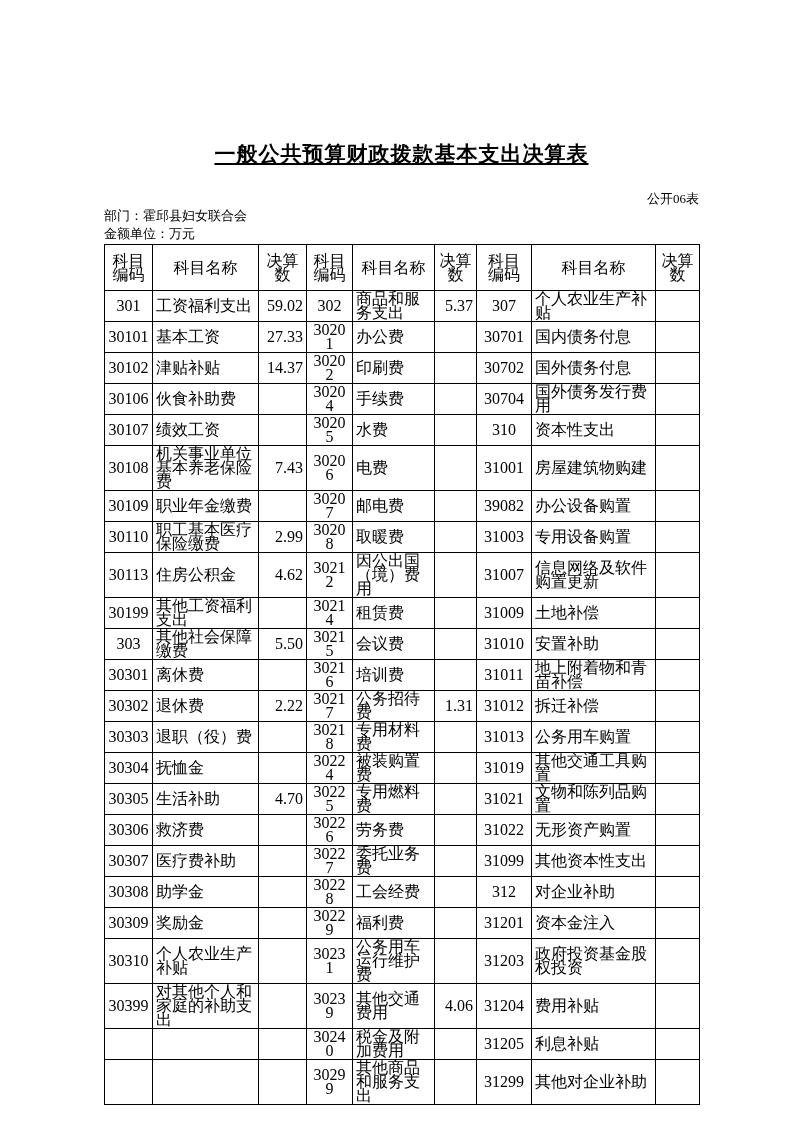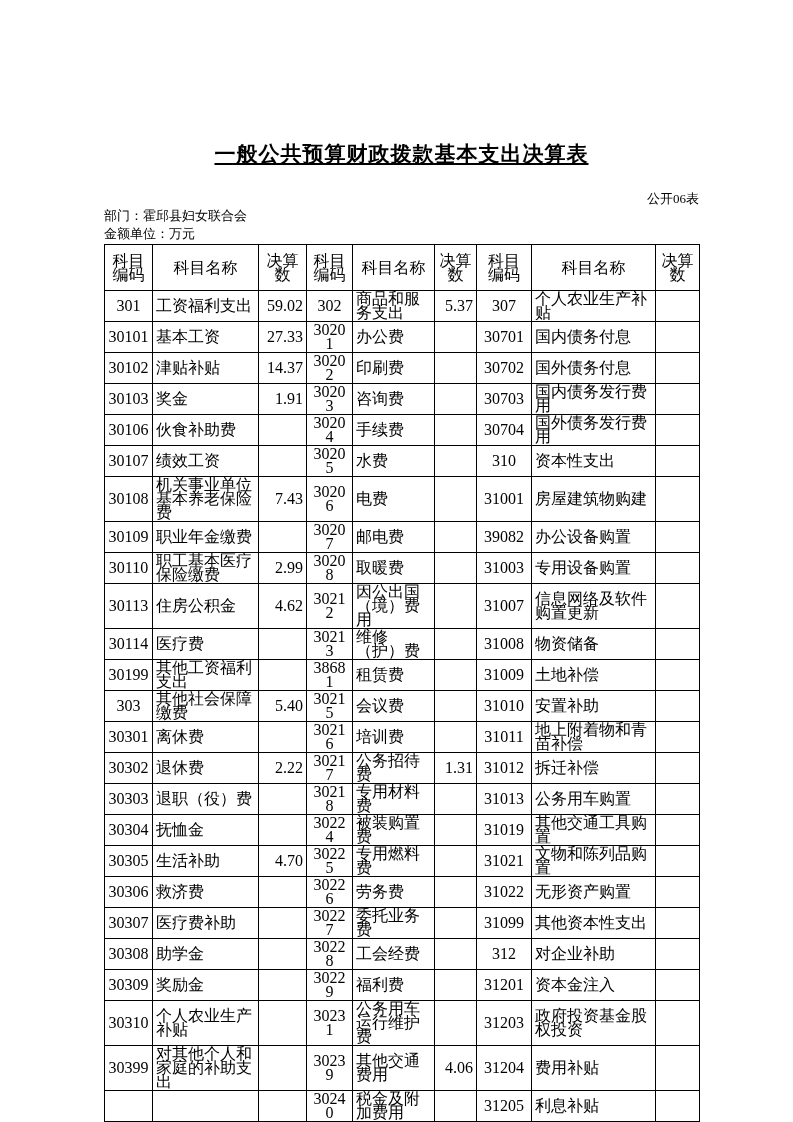--- a/index.html
+++ b/index.html
@@ -108,31 +108,20 @@
           <td class="cell-name">津贴补贴</td>
           <td class="cell-amt">14.37</td>
           <td class="cell-code">30202</td>
           <td class="cell-name">印刷费</td>
           <td class="cell-amt"></td>
           <td class="cell-code">30702</td>
           <td class="cell-name">国外债务付息</td>
           <td class="cell-amt"></td>
         </tr>
         <tr>
-          <td class="cell-code">30103</td>
-          <td class="cell-name">奖金</td>
-          <td class="cell-amt">1.91</td>
-          <td class="cell-code">30203</td>
-          <td class="cell-name">咨询费</td>
-          <td class="cell-amt"></td>
-          <td class="cell-code">30703</td>
-          <td class="cell-name">国内债务发行费用</td>
-          <td class="cell-amt"></td>
-        </tr>
-        <tr>
           <td class="cell-code">30106</td>
           <td class="cell-name">伙食补助费</td>
           <td class="cell-amt"></td>
           <td class="cell-code">30204</td>
           <td class="cell-name">手续费</td>
           <td class="cell-amt"></td>
           <td class="cell-code">30704</td>
           <td class="cell-name">国外债务发行费用</td>
           <td class="cell-amt"></td>
         </tr>
@@ -185,45 +174,34 @@
           <td class="cell-name">住房公积金</td>
           <td class="cell-amt">4.62</td>
           <td class="cell-code">30212</td>
           <td class="cell-name">因公出国（境）费用</td>
           <td class="cell-amt"></td>
           <td class="cell-code">31007</td>
           <td class="cell-name">信息网络及软件购置更新</td>
           <td class="cell-amt"></td>
         </tr>
         <tr>
-          <td class="cell-code">30114</td>
-          <td class="cell-name">医疗费</td>
-          <td class="cell-amt"></td>
-          <td class="cell-code">30213</td>
-          <td class="cell-name">维修（护）费</td>
-          <td class="cell-amt"></td>
-          <td class="cell-code">31008</td>
-          <td class="cell-name">物资储备</td>
-          <td class="cell-amt"></td>
-        </tr>
-        <tr>
           <td class="cell-code">30199</td>
           <td class="cell-name">其他工资福利支出</td>
           <td class="cell-amt"></td>
-          <td class="cell-code">38681</td>
+          <td class="cell-code">30214</td>
           <td class="cell-name">租赁费</td>
           <td class="cell-amt"></td>
           <td class="cell-code">31009</td>
           <td class="cell-name">土地补偿</td>
           <td class="cell-amt"></td>
         </tr>
         <tr>
           <td class="cell-code">303</td>
           <td class="cell-name">其他社会保障缴费</td>
-          <td class="cell-amt">5.40</td>
+          <td class="cell-amt">5.50</td>
           <td class="cell-code">30215</td>
           <td class="cell-name">会议费</td>
           <td class="cell-amt"></td>
           <td class="cell-code">31010</td>
           <td class="cell-name">安置补助</td>
           <td class="cell-amt"></td>
         </tr>
         <tr>
           <td class="cell-code">30301</td>
           <td class="cell-name">离休费</td>

